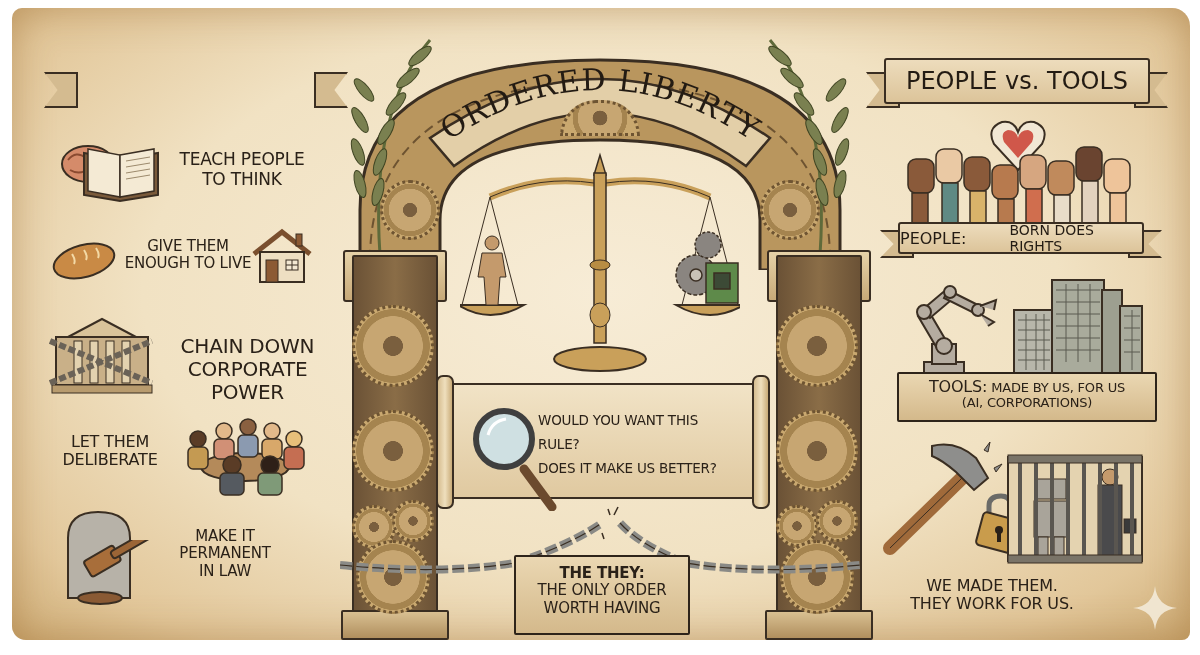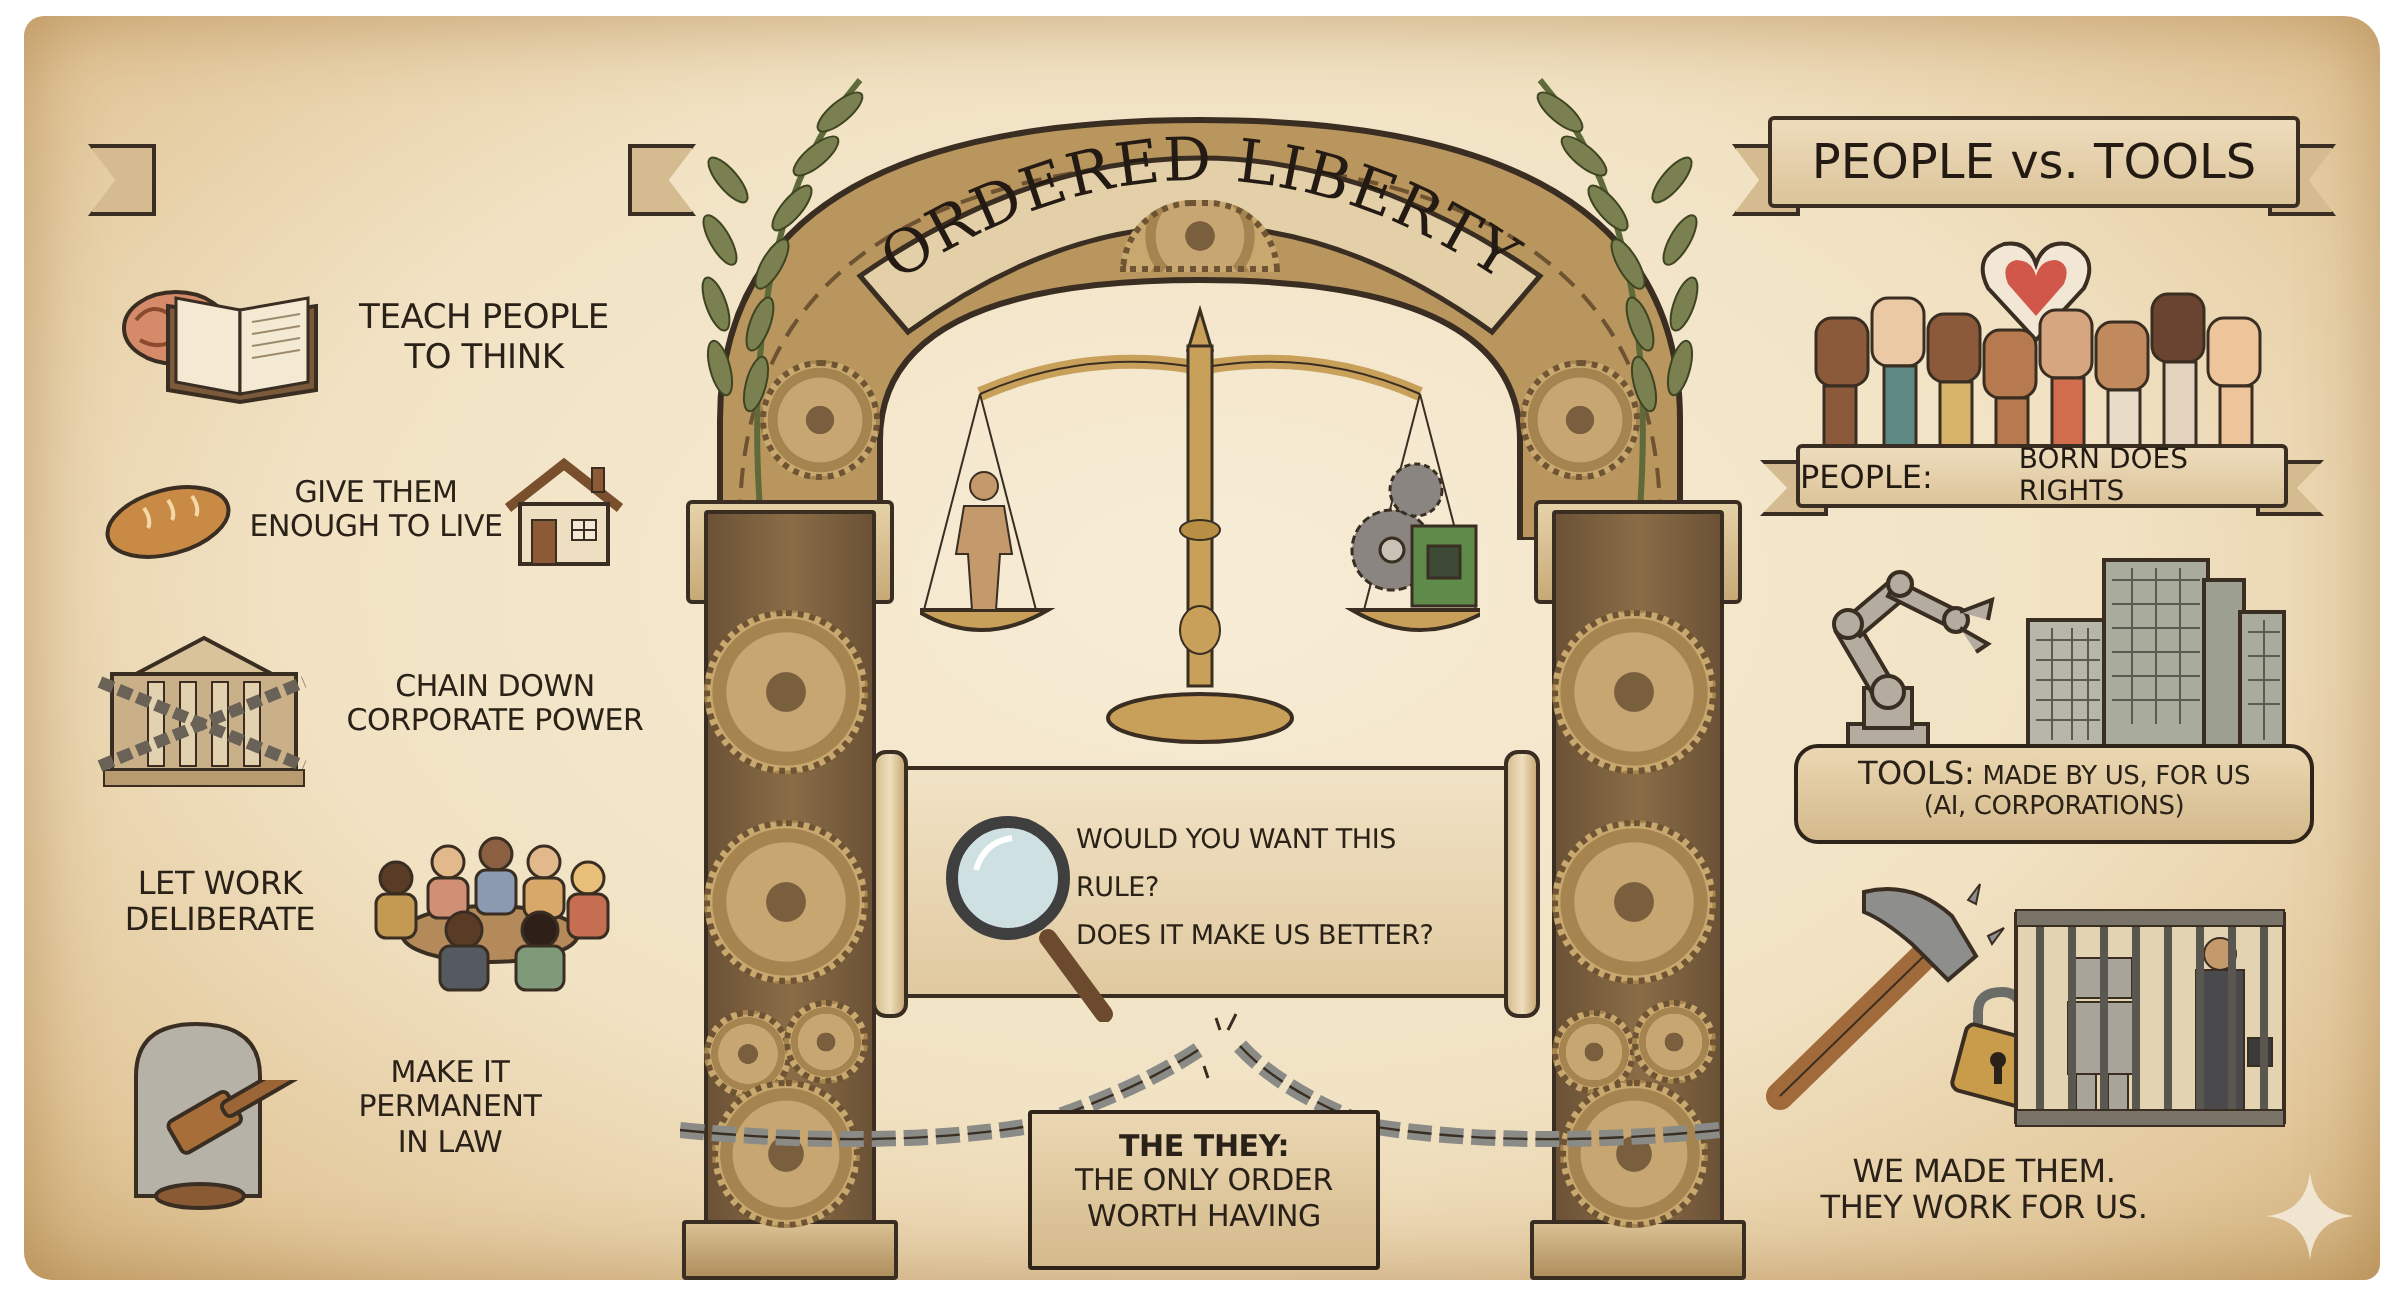--- a/index.html
+++ b/index.html
@@ -87,27 +87,27 @@
   <rect x="8" y="22" width="92" height="48" fill="#c9b088" stroke="#3a2e22" stroke-width="2"></rect>
   <g fill="#e3d2af" stroke="#3a2e22">
       <rect x="26" y="26" width="8" height="42"></rect>
       <rect x="42" y="26" width="8" height="42"></rect>
       <rect x="58" y="26" width="8" height="42"></rect>
       <rect x="74" y="26" width="8" height="42"></rect>
     </g>
   <rect x="4" y="70" width="100" height="8" fill="#b89b6e" stroke="#3a2e22"></rect>
   <path d="M2 26 L104 68 M2 68 L104 26" stroke="#6a6257" stroke-width="6" stroke-dasharray="7 3" fill="none"></path>
 </svg>
-<div class="txt" style="left:165px;top:335px;width:165px;font-size:15px;">
+<div class="txt" style="left:165px;top:335px;width:165px;font-size:20px;">
   <div>CHAIN DOWN</div>
   <div>CORPORATE POWER</div>
 </div>
 
 <div class="txt" style="left:50px;top:433px;width:120px;font-size:16px;">
-  <div>LET WORK</div>
+  <div>LET THEM</div>
   <div>DELIBERATE</div>
 </div>
 <svg class="icon" style="left:172px;top:415px" width="146" height="82" viewBox="0 0 146 82">
   <ellipse cx="73" cy="52" rx="44" ry="14" fill="#b48a5a" stroke="#3a2e22" stroke-width="2"></ellipse>
   <g stroke="#3a2e22" stroke-width="1.5">
     <circle cx="26" cy="24" r="8" fill="#5a3c26"></circle>
       <rect x="16" y="32" width="20" height="22" rx="5" fill="#c49a52"></rect>
     <circle cx="52" cy="16" r="8" fill="#e2b98a"></circle>
       <rect x="42" y="24" width="20" height="20" rx="5" fill="#d19076"></rect>
     <circle cx="76" cy="12" r="8" fill="#8a6040"></circle>
@@ -324,21 +324,21 @@
     <rect x="40" y="10" width="52" height="94" fill="#a9ab9c"></rect>
     <rect x="90" y="20" width="20" height="84" fill="#9d9f90"></rect>
     <rect x="108" y="36" width="22" height="68" fill="#a9ab9c"></rect>
   </g>
   <g stroke="#5a5a50" stroke-width="1">
     <path d="M6 50 H38 M6 60 H38 M6 70 H38 M6 80 H38 M6 90 H38 M14 44 V100 M24 44 V100 M32 44 V100"></path>
     <path d="M44 20 H88 M44 32 H88 M44 44 H88 M44 56 H88 M44 68 H88 M44 80 H88 M54 14 V92 M66 14 V92 M78 14 V92"></path>
     <path d="M112 46 H128 M112 58 H128 M112 70 H128 M112 82 H128 M120 40 V100"></path>
   </g>
 </svg>
-<div style="position:absolute;left:897px;top:372px;width:256px;height:46px;background:linear-gradient(#ead7b2,#d4b98b);border:2px solid #2e241a;border-radius:12px;">
+<div style="position:absolute;left:897px;top:372px;width:256px;height:46px;background:linear-gradient(#ead7b2,#d4b98b);border:2px solid #2e241a;border-radius:2px;">
   <div class="txt" style="position:absolute;left:0;top:4px;width:256px;font-size:13px;">
     <div><span style="font-size:16px;margin-right:4px;">TOOLS:</span><span>MADE BY US, FOR US</span></div>
     <div>(AI, CORPORATIONS)</div>
   </div>
 </div>
 
 <svg class="icon" style="left:876px;top:438px" width="130" height="120" viewBox="0 0 130 120">
   <line x1="86" y1="40" x2="14" y2="110" stroke="#a06a3a" stroke-width="14" stroke-linecap="round"></line>
   <line x1="86" y1="40" x2="14" y2="110" stroke="#3a2e22" stroke-width="1"></line>
   <path d="M56 8 Q80 2 100 20 L112 40 L98 52 L80 34 Q66 22 56 18 Z" fill="#8e8e8c" stroke="#3a2e22" stroke-width="2"></path>

